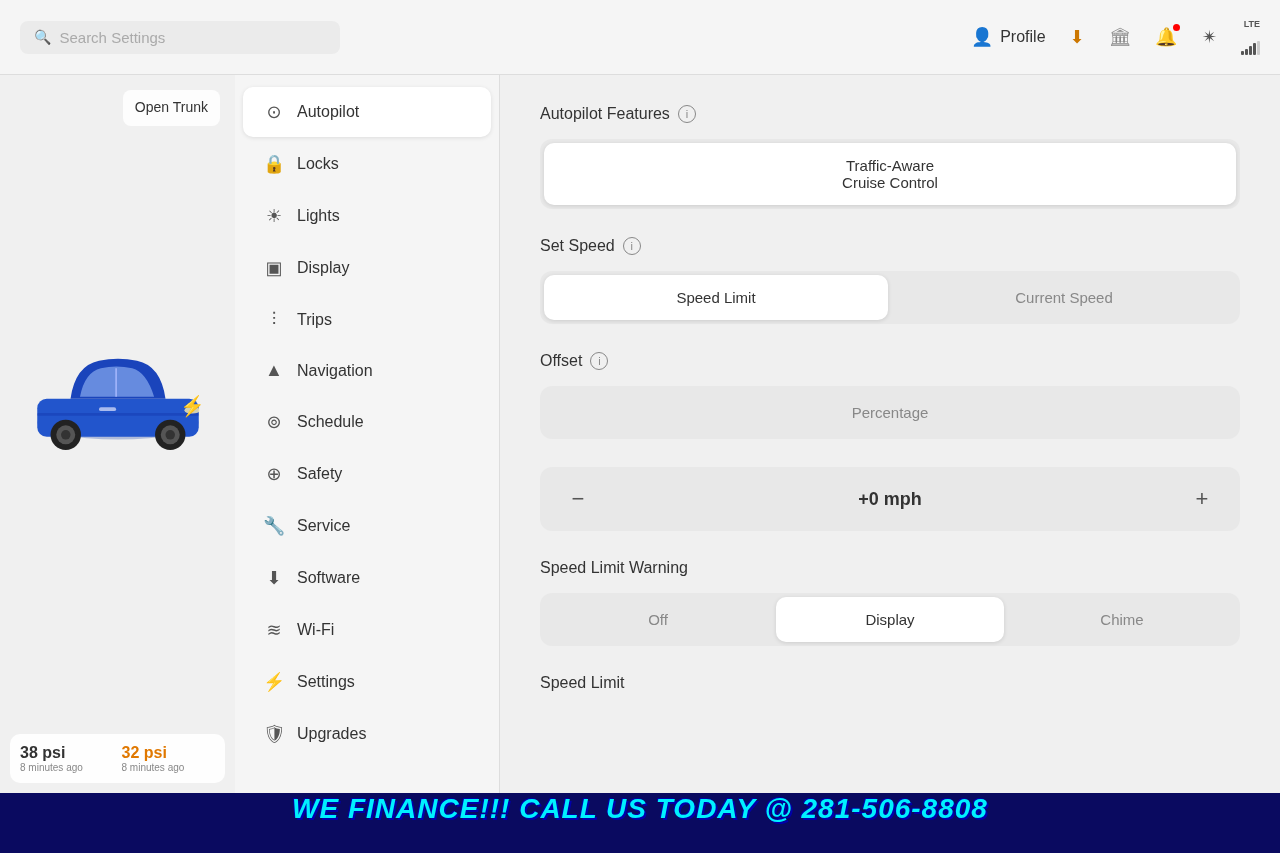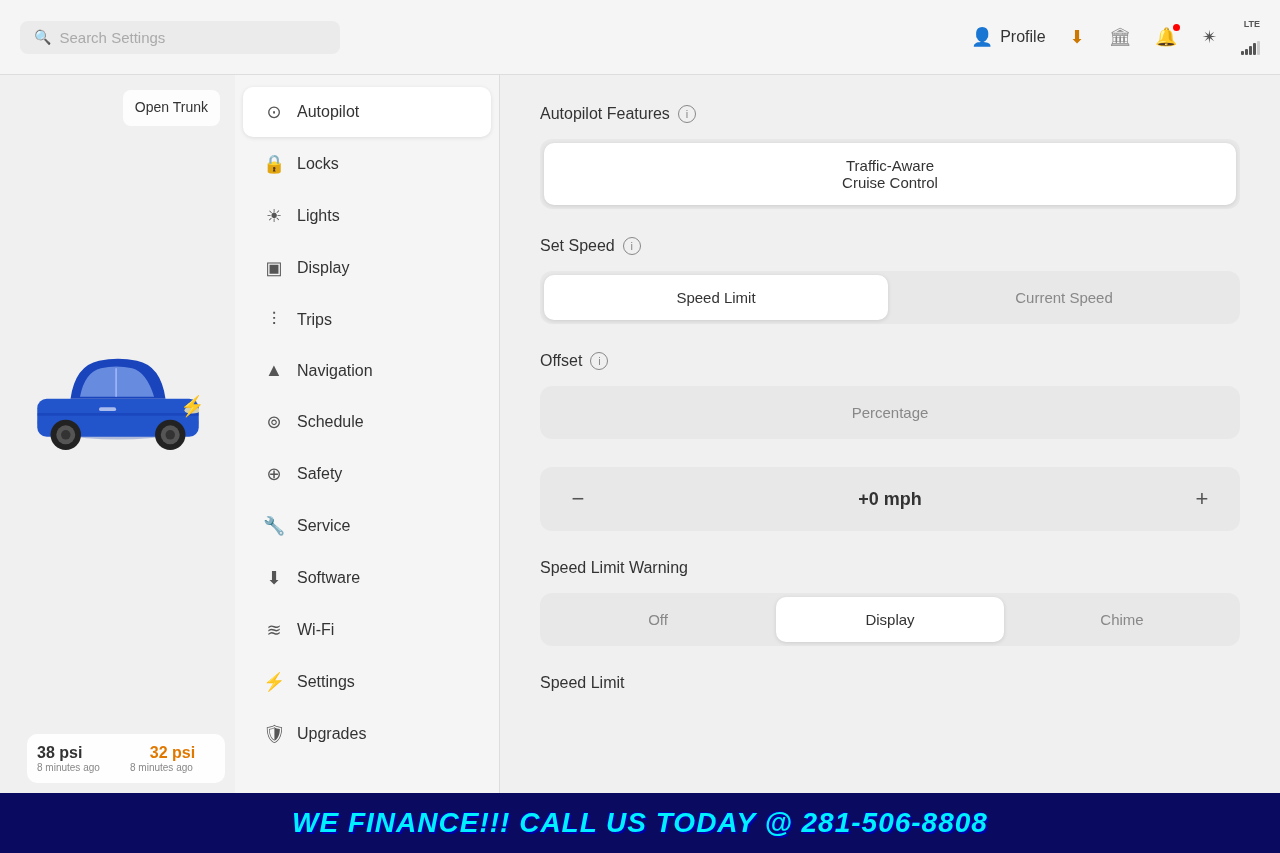--- a/index.html
+++ b/index.html
@@ -144,33 +144,33 @@
       position: absolute;
       right: 30px;
       top: 50%;
       color: #f0c040;
       font-size: 20px;
     }
 
     .tire-info {
       position: absolute;
       bottom: 10px;
-      left: 27px;
+      left: 10px;
       right: 10px;
       background: rgba(255,255,255,0.9);
       border-radius: 10px;
       padding: 10px;
     }
     .tire-row { display: flex; gap: 8px; }
     .tire-item {
       flex: 1;
       text-align: left;
     }
     .tire-item .psi { font-size: 16px; font-weight: 600; color: #333; }
-    .tire-item .psi.low { color: #e07800; text-align: center; }
+    .tire-item .psi.low { color: #e07800; }
     .tire-item .time { font-size: 10px; color: #888; }
 
     
     .sidebar {
       width: 265px;
       background: #f5f5f5;
       border-right: 1px solid #ddd;
       padding: 10px 0;
       overflow-y: auto;
     }
@@ -283,21 +283,21 @@
 
     
     .ad-bar {
       position: absolute;
       bottom: 0;
       left: 0;
       right: 0;
       height: 60px;
       background: #0a0a60;
       display: flex;
-      align-items: center;
+      align-items: flex-start;
       justify-content: center;
     }
     .ad-text {
       font-size: 28px;
       font-weight: 900;
       color: #00f0ff;
       text-shadow: 2px 2px 0 #0000aa, -1px -1px 0 #0000aa;
       letter-spacing: 1px;
       font-style: italic;
     }

